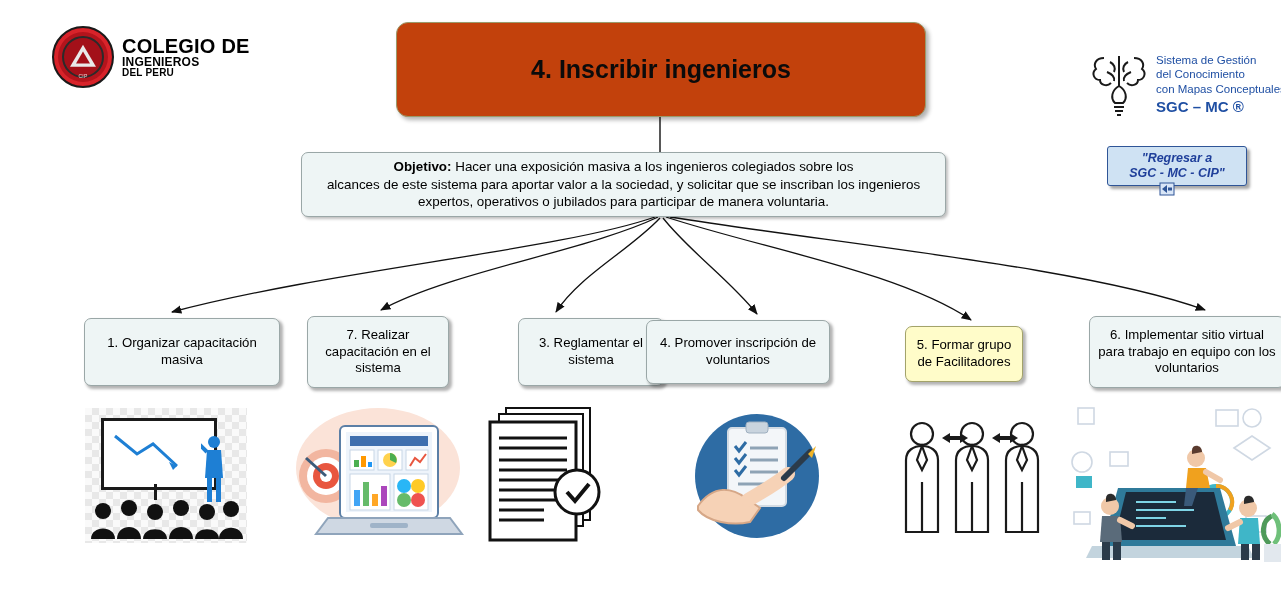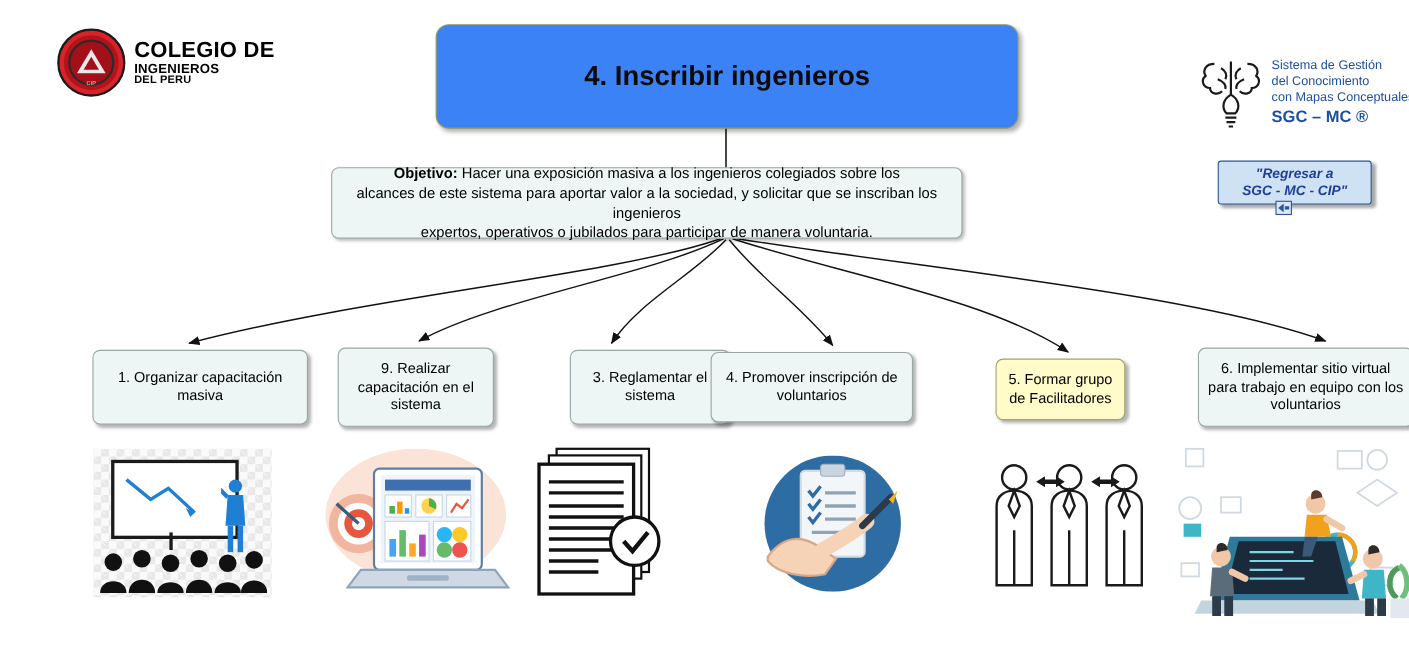--- a/index.html
+++ b/index.html
@@ -79,21 +79,21 @@
     color: #000;
   }
   #cip-text .l1 { font-size: 20px; letter-spacing: .2px; }
   #cip-text .l2 { font-size: 12px; letter-spacing: .2px; }
   #cip-text .l3 { font-size: 10px; letter-spacing: .2px; }
 
   
   #title-box {
     left: 396px; top: 22px;
     width: 528px; height: 93px;
-    background: #3b82f6;
+    background: #c2410c;
     border: 1.5px solid #9a9a6a;
     border-radius: 12px;
     box-shadow: 3px 3px 4px rgba(0,0,0,.30);
     display: flex;
     align-items: center;
     justify-content: center;
     text-align: center;
   }
   #title-box .t {
     font-size: 25px;
@@ -144,21 +144,21 @@
     line-height: 1.2;
   }
   #return-icon {
     left: 1158px; top: 180px;
     width: 18px; height: 18px;
   }
 
   
   #objective-box {
     left: 301px; top: 152px;
-    width: 574px; height: 65px;
+    width: 645px; height: 65px;
     background: #eef5f5;
     border: 1.2px solid #9aa7a7;
     border-radius: 7px;
     box-shadow: 2px 2px 3px rgba(0,0,0,.25);
     display: flex;
     align-items: center;
     justify-content: center;
     padding: 0 10px;
     box-sizing: border-box;
   }
@@ -321,21 +321,21 @@
       <div><b>Objetivo:</b> <span>Hacer una exposición masiva a los ingenieros colegiados sobre los</span></div>
       <div>alcances de este sistema para aportar valor a la sociedad, y solicitar que se inscriban los ingenieros</div>
       <div>expertos, operativos o jubilados para participar de manera voluntaria.</div>
     </div>
   </div>
 
   <div id="node-1" class="abs node">
     <span>1. Organizar capacitación masiva</span>
   </div>
   <div id="node-2" class="abs node">
-    <span>9. Realizar capacitación en el sistema</span>
+    <span>7. Realizar capacitación en el sistema</span>
   </div>
   <div id="node-3" class="abs node">
     <span>3. Reglamentar el sistema</span>
   </div>
   <div id="node-4" class="abs node">
     <span>4. Promover inscripción de voluntarios</span>
   </div>
   <div id="node-5" class="abs node highlight">
     <span>5. Formar grupo de Facilitadores</span>
   </div>

